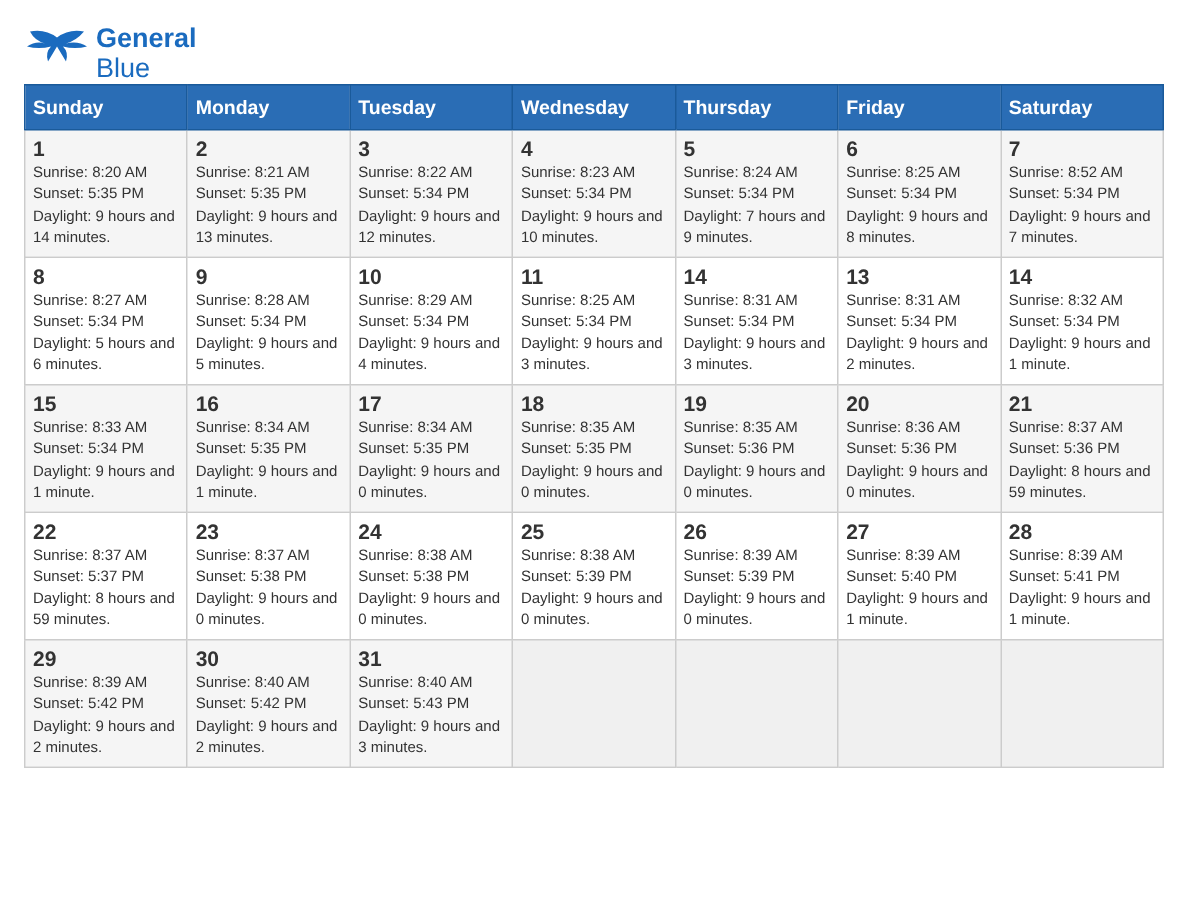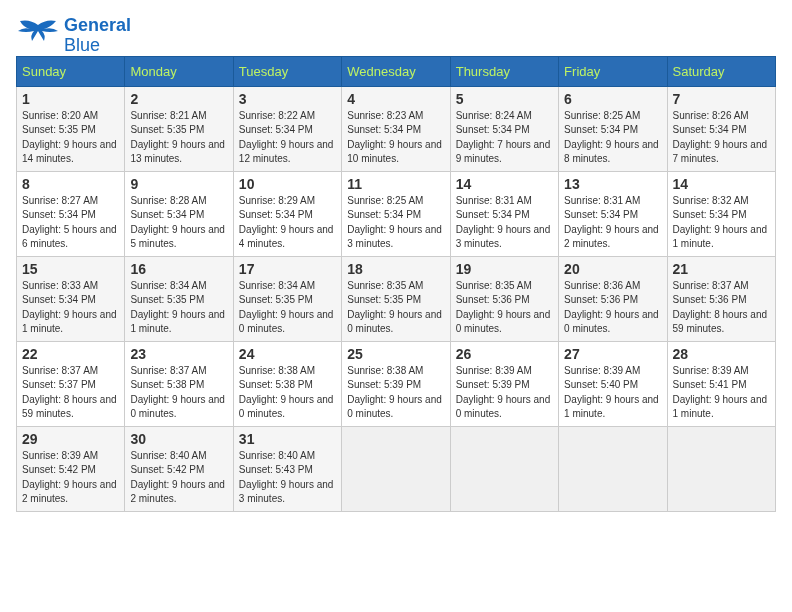--- a/index.html
+++ b/index.html
@@ -30,25 +30,25 @@
       font-size: 14px;
       color: #555;
     }
     table {
       width: 100%;
       border-collapse: collapse;
       font-size: 10.5px;
     }
     thead tr th {
       background-color: #2a6db5;
-      color: #bef264;
+      color: #ffffff;
       padding: 7px 5px;
       text-align: left;
       font-size: 13px;
-      font-weight: normal;
+      font-weight: bold;
       border: 1px solid #1a5a9a;
     }
     tbody tr td {
       border: 1px solid #ccc;
       vertical-align: top;
       padding: 4px 5px;
       width: calc(100% / 7);
       min-height: 70px;
       color: #333;
       background: #fff;
@@ -151,21 +151,21 @@
           <span class="day-num">6</span>
           <div class="day-info">
             <span>Sunrise: 8:25 AM</span><br>
             <span>Sunset: 5:34 PM</span><br>
             <span>Daylight: 9 hours and 8 minutes.</span>
           </div>
         </td>
         <td>
           <span class="day-num">7</span>
           <div class="day-info">
-            <span>Sunrise: 8:26 AM</span><br>
+            <span>Sunrise: 8:52 AM</span><br>
             <span>Sunset: 5:34 PM</span><br>
             <span>Daylight: 9 hours and 7 minutes.</span>
           </div>
         </td>
       </tr>
       <tr>
         <td>
           <span class="day-num">8</span>
           <div class="day-info">
             <span>Sunrise: 8:27 AM</span><br>

